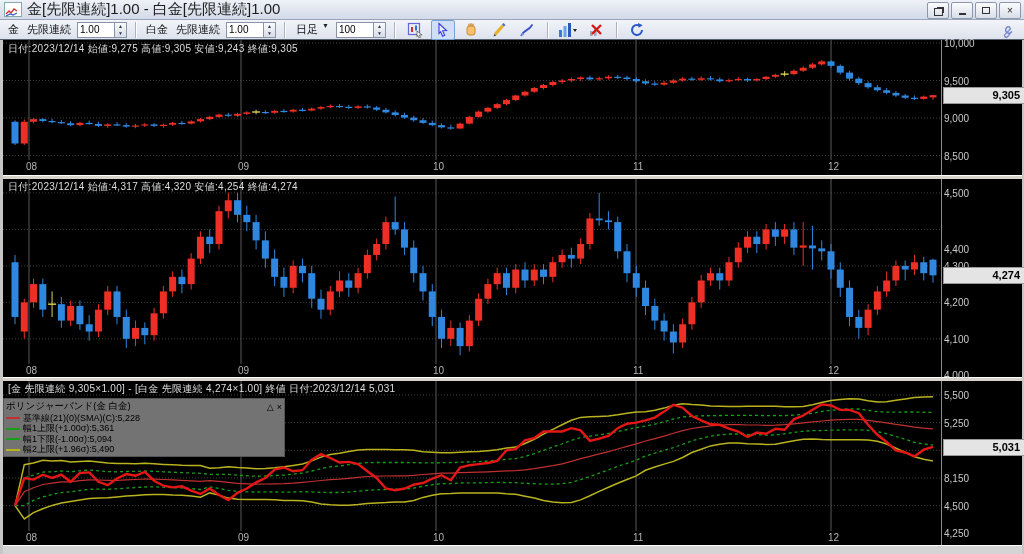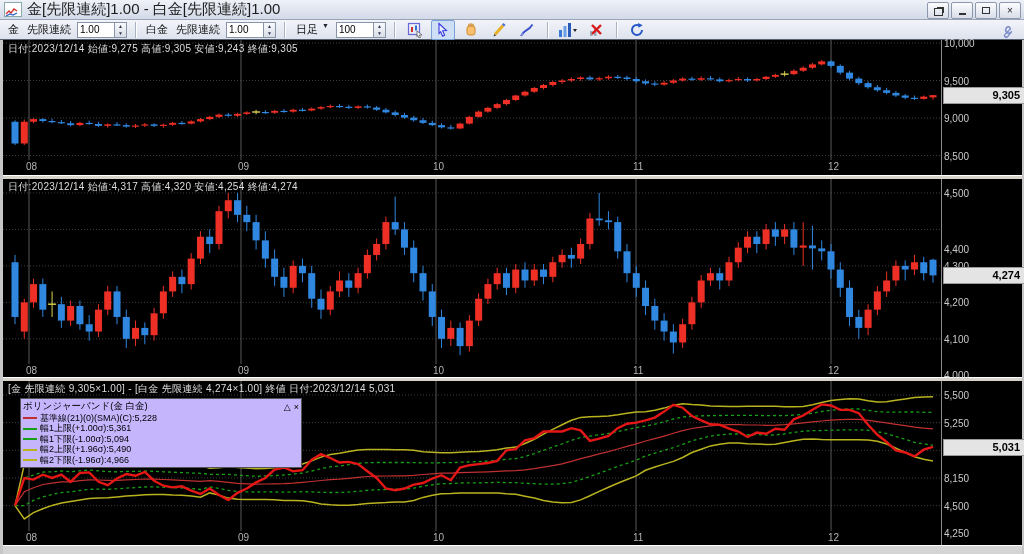--- a/index.html
+++ b/index.html
@@ -42,21 +42,21 @@
   .status{position:absolute;left:5px;font-size:10px;color:#dedede;z-index:5;white-space:nowrap;letter-spacing:0.3px;}
   .st1{top:2px;} .st2{top:140px;} .st3{top:342px;}
   .xstrip{position:absolute;left:0;width:938px;height:14px;}
   .xlab{position:absolute;top:1px;font-size:10px;color:#b4b4b4;}
   .psep{position:absolute;left:0;width:1019px;height:3px;background:#d6d3ca;border-top:1px solid #fff;}
   .ytick{position:absolute;left:941px;width:70px;font-size:10px;color:#cacaca;z-index:2;}
   .yhl{position:absolute;left:940px;width:76px;height:15px;background:#e4e4e4;border:1px solid #9a9a9a;
     color:#000;font-size:11px;font-weight:bold;text-align:right;padding-right:8px;line-height:15px;z-index:3;box-sizing:content-box;}
   .bottomframe{position:absolute;left:0;top:505px;width:1019px;height:9px;background:#d4d4d4;border-top:1px solid #fff;}
   
-  .legend{position:absolute;left:17px;top:358px;width:276px;background:#c4b5fd;border:1px solid #555;
+  .legend{position:absolute;left:0;top:358px;width:276px;background:#737373;border:1px solid #555;
     z-index:6;font-size:9px;color:#000;padding:1px 2px;}
   .legend .hdr{display:flex;align-items:center;font-size:9.5px;}
   .legend .hdr .t{flex:1;}
   .legend .ctl{margin-left:3px;font-size:9px;}
   .lrow{display:flex;align-items:center;height:10.5px;}
   .lswatch{width:14px;height:2px;margin-right:3px;flex:none;}
 </style>
 </head>
 <body>
 
@@ -647,24 +647,20 @@
         <span>幅1上限(+1.00σ):5,361</span>
       </div>
       <div class="lrow">
         <span class="lswatch" style="background: rgb(23, 160, 23);"></span>
         <span>幅1下限(-1.00σ):5,094</span>
       </div>
       <div class="lrow">
         <span class="lswatch" style="background: rgb(185, 179, 31);"></span>
         <span>幅2上限(+1.96σ):5,490</span>
       </div>
-      <div class="lrow">
-        <span class="lswatch" style="background: rgb(185, 179, 31);"></span>
-        <span>幅2下限(-1.96σ):4,966</span>
-      </div>
     </div>
 
     <div class="axis-sep"></div>
     <div class="bottomframe"></div>
   <div class="ytick" style="top: -2px;">10,000</div>
       <div class="ytick" style="top: 35.5px;">9,500</div>
       <div class="ytick" style="top: 73px;">9,000</div>
       <div class="ytick" style="top: 110.5px;">8,500</div>
       <div class="yhl" style="top: 47.125px;">9,305</div>
       <div class="xstrip" style="top: 120px;">

